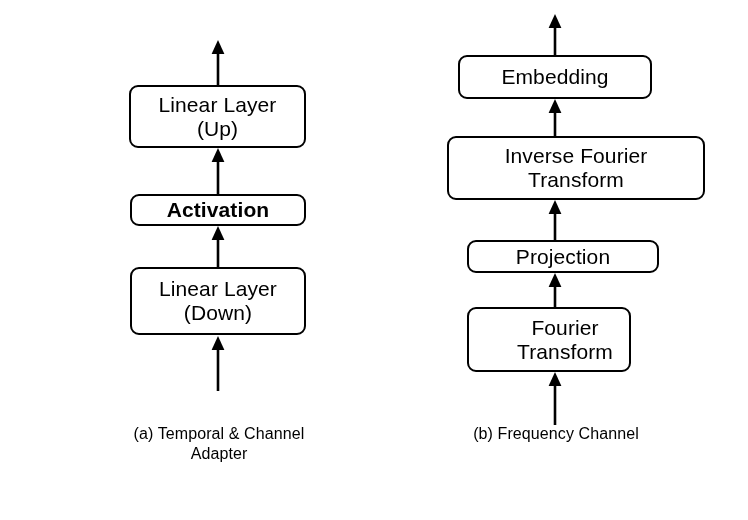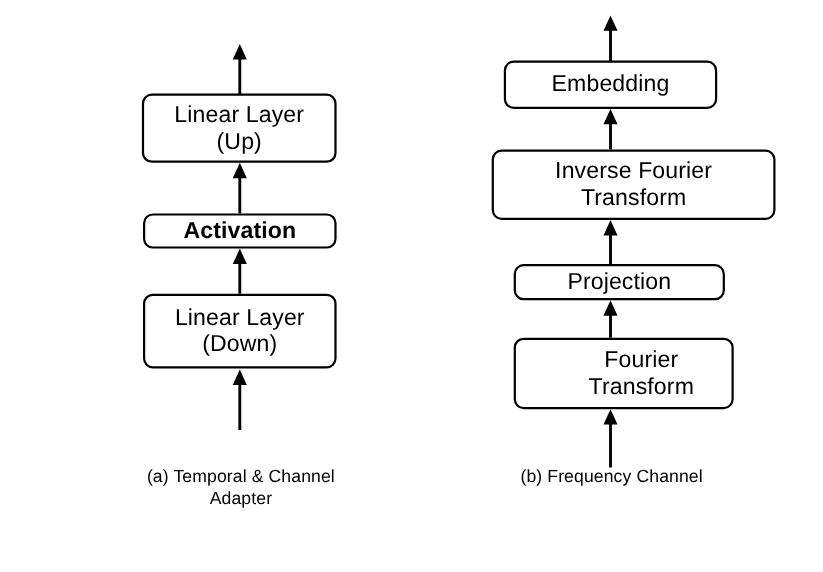--- a/index.html
+++ b/index.html
@@ -147,21 +147,21 @@
       <span>Projection</span>
     </div>
 
     <div class="arrow" style="left:157px; top:273px;">
       <svg width="16" height="35" viewBox="0 0 16 35">
         <line x1="8" y1="34" x2="8" y2="10" stroke="#000" stroke-width="2.6"></line>
         <polygon points="8,0 1.6,14 14.4,14" fill="#000"></polygon>
       </svg>
     </div>
 
-    <div class="node" style="left:77px; top:307px; width:200px; height:65px;padding-left:32px;">
+    <div class="node" style="left:77px; top:307px; width:164px; height:65px;padding-left:32px;">
       <span>Fourier
 Transform</span>
     </div>
 
     <div class="arrow" style="left:157px; top:372px;">
       <svg width="16" height="54" viewBox="0 0 16 54">
         <line x1="8" y1="53" x2="8" y2="10" stroke="#000" stroke-width="2.6"></line>
         <polygon points="8,0 1.6,14 14.4,14" fill="#000"></polygon>
       </svg>
     </div>

